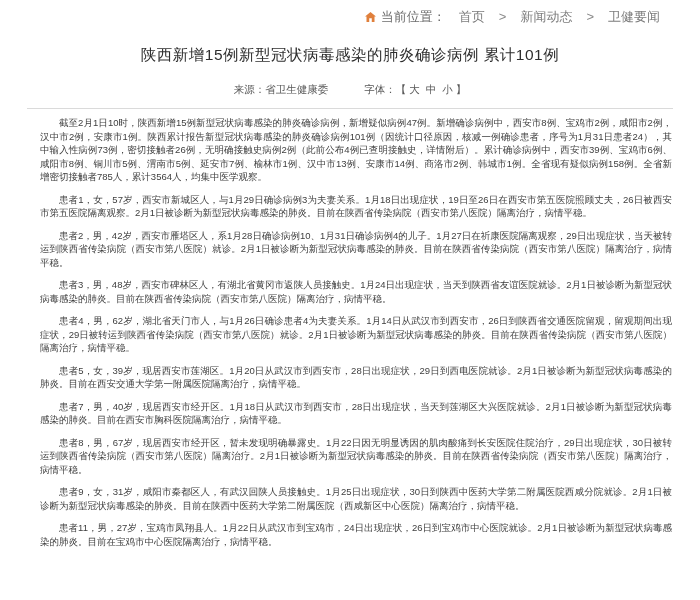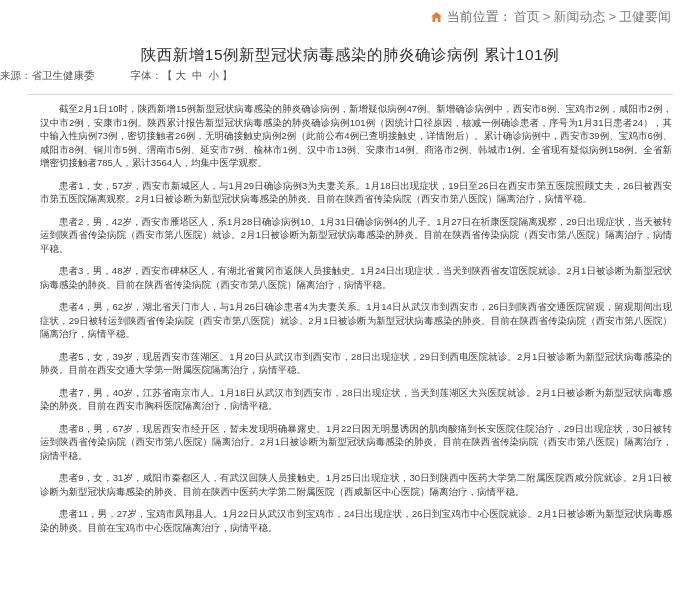--- a/index.html
+++ b/index.html
@@ -9,30 +9,30 @@
     -webkit-font-smoothing:antialiased;
   }
   
   .crumbbar{
     display:flex;justify-content:flex-end;align-items:center;
     padding:11px 27px 0 0;font-size:13px;color:#7d7d7d;line-height:12px;
   }
   .home-ico{display:inline-flex;align-items:center;margin-right:5px;}
   .home-ico svg{width:11px;height:10px;display:block;}
   .crumb-label{color:#6d6d6d;}
-  .crumb-link{color:#7d7d7d;text-decoration:none;cursor:pointer;margin:0 2px;}
+  .crumb-link{color:#7d7d7d;text-decoration:none;cursor:pointer;margin:0 13px;}
   .crumb-sep{color:#8a8a8a;margin:0 1px;}
   
   .art-title{
     text-align:center;font-size:15.5px;font-weight:normal;color:#2e2e2e;
     margin:22px 60px 0;letter-spacing:.5px;line-height:20px;
   }
   .meta{
-    display:flex;align-items:center;gap:36px;
-    margin-top:4px;padding-bottom:11px;font-size:10.5px;color:#595959;
+    display:flex;justify-content:center;align-items:center;gap:36px;
+    margin-top:18px;padding-bottom:11px;font-size:10.5px;color:#595959;
   }
   .meta-item{white-space:nowrap;}
   .font-ctl span.fs{cursor:pointer;margin:0 3px;color:#595959;}
   
   .divider{border-top:1px solid #dadada;margin:0 27px;}
   
   .article{
     padding:7px 28px 0 28px;
     font-size:9.5px;line-height:13.5px;color:#3e3e3e;
     text-align:justify;text-justify:inter-ideograph;
@@ -65,18 +65,18 @@
 
 <div class="divider"></div>
 
 <div class="article">
   <p>截至2月1日10时，陕西新增15例新型冠状病毒感染的肺炎确诊病例，新增疑似病例47例。新增确诊病例中，西安市8例、宝鸡市2例，咸阳市2例，汉中市2例，安康市1例。陕西累计报告新型冠状病毒感染的肺炎确诊病例101例（因统计口径原因，核减一例确诊患者，序号为1月31日患者24），其中输入性病例73例，密切接触者26例，无明确接触史病例2例（此前公布4例已查明接触史，详情附后）。累计确诊病例中，西安市39例、宝鸡市6例、咸阳市8例、铜川市5例、渭南市5例、延安市7例、榆林市1例、汉中市13例、安康市14例、商洛市2例、韩城市1例。全省现有疑似病例158例。全省新增密切接触者785人，累计3564人，均集中医学观察。</p>
   <p>患者1，女，57岁，西安市新城区人，与1月29日确诊病例3为夫妻关系。1月18日出现症状，19日至26日在西安市第五医院照顾丈夫，26日被西安市第五医院隔离观察。2月1日被诊断为新型冠状病毒感染的肺炎。目前在陕西省传染病院（西安市第八医院）隔离治疗，病情平稳。</p>
   <p>患者2，男，42岁，西安市雁塔区人，系1月28日确诊病例10、1月31日确诊病例4的儿子。1月27日在祈康医院隔离观察，29日出现症状，当天被转运到陕西省传染病院（西安市第八医院）就诊。2月1日被诊断为新型冠状病毒感染的肺炎。目前在陕西省传染病院（西安市第八医院）隔离治疗，病情平稳。</p>
   <p>患者3，男，48岁，西安市碑林区人，有湖北省黄冈市返陕人员接触史。1月24日出现症状，当天到陕西省友谊医院就诊。2月1日被诊断为新型冠状病毒感染的肺炎。目前在陕西省传染病院（西安市第八医院）隔离治疗，病情平稳。</p>
   <p>患者4，男，62岁，湖北省天门市人，与1月26日确诊患者4为夫妻关系。1月14日从武汉市到西安市，26日到陕西省交通医院留观，留观期间出现症状，29日被转运到陕西省传染病院（西安市第八医院）就诊。2月1日被诊断为新型冠状病毒感染的肺炎。目前在陕西省传染病院（西安市第八医院）隔离治疗，病情平稳。</p>
   <p>患者5，女，39岁，现居西安市莲湖区。1月20日从武汉市到西安市，28日出现症状，29日到西电医院就诊。2月1日被诊断为新型冠状病毒感染的肺炎。目前在西安交通大学第一附属医院隔离治疗，病情平稳。</p>
-  <p>患者7，男，40岁，江苏省南京市人。1月18日从武汉市到西安市，28日出现症状，当天到莲湖区大兴医院就诊。2月1日被诊断为新型冠状病毒感染的肺炎。目前在西安市胸科医院隔离治疗，病情平稳。</p>
+  <p>患者7，男，40岁，现居西安市经开区。1月18日从武汉市到西安市，28日出现症状，当天到莲湖区大兴医院就诊。2月1日被诊断为新型冠状病毒感染的肺炎。目前在西安市胸科医院隔离治疗，病情平稳。</p>
   <p>患者8，男，67岁，现居西安市经开区，暂未发现明确暴露史。1月22日因无明显诱因的肌肉酸痛到长安医院住院治疗，29日出现症状，30日被转运到陕西省传染病院（西安市第八医院）隔离治疗。2月1日被诊断为新型冠状病毒感染的肺炎。目前在陕西省传染病院（西安市第八医院）隔离治疗，病情平稳。</p>
   <p>患者9，女，31岁，咸阳市秦都区人，有武汉回陕人员接触史。1月25日出现症状，30日到陕西中医药大学第二附属医院西咸分院就诊。2月1日被诊断为新型冠状病毒感染的肺炎。目前在陕西中医药大学第二附属医院（西咸新区中心医院）隔离治疗，病情平稳。</p>
   <p>患者11，男，27岁，宝鸡市凤翔县人。1月22日从武汉市到宝鸡市，24日出现症状，26日到宝鸡市中心医院就诊。2月1日被诊断为新型冠状病毒感染的肺炎。目前在宝鸡市中心医院隔离治疗，病情平稳。</p>
 
 </div>
 
 </body></html>

